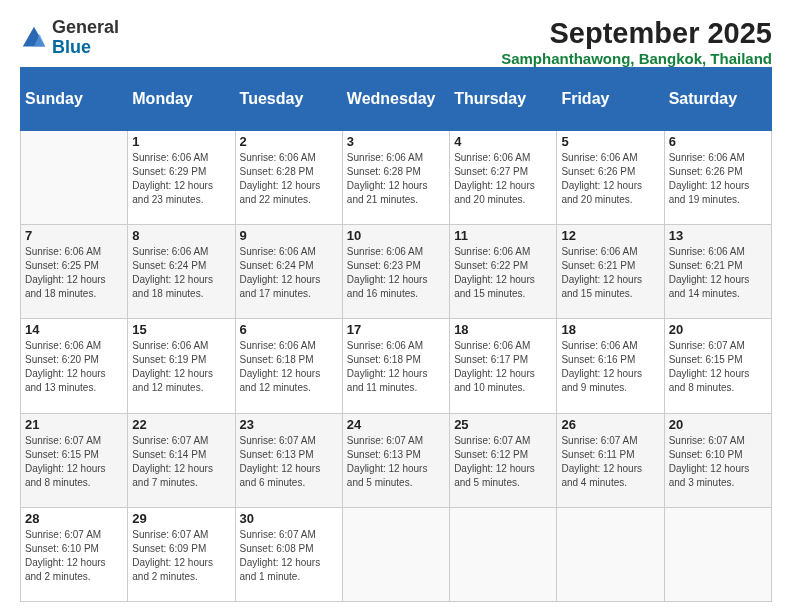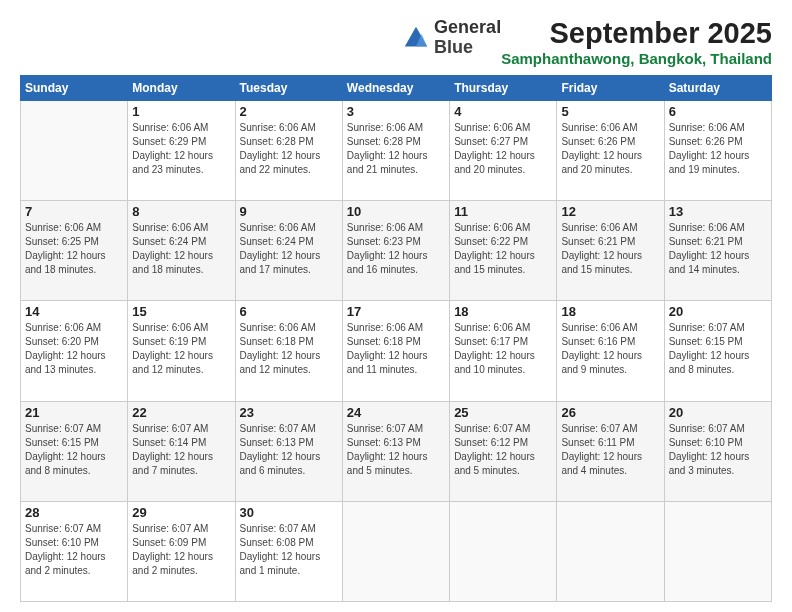--- a/index.html
+++ b/index.html
@@ -12,42 +12,41 @@
     }
     .page {
       width: 792px;
       height: 612px;
       padding: 18px 20px 10px 20px;
       display: flex;
       flex-direction: column;
     }
     .header {
       display: flex;
-      justify-content: flex-end;
+      justify-content: space-between;
       align-items: flex-start;
-      margin-bottom: 8px;
     }
     .logo {
       display: flex;
       align-items: center;
     }
     .logo-text {
       display: flex;
       flex-direction: column;
       line-height: 1.1;
     }
     .logo-general {
       font-size: 18px;
       font-weight: bold;
       color: #333;
     }
     .logo-blue {
       font-size: 18px;
       font-weight: bold;
-      color: #404040;
+      color: #0369a1;
     }
     .logo-icon {
       width: 28px;
       height: 28px;
       margin-right: 4px;
     }
     .title-block {
       text-align: right;
     }
     .month-title {
@@ -63,23 +62,23 @@
     }
     .calendar {
       width: 100%;
       border-collapse: collapse;
       flex: 1;
       table-layout: fixed;
     }
     .calendar th {
       background: #2a6ab5;
       color: #fff;
-      font-size: 12px;
-      font-weight: bold;
-      padding: 5px 4px;
+      font-size: 16px;
+      font-weight: bold;
+      padding: 22px 4px;
       text-align: left;
       border: 1px solid #2a6ab5;
     }
     .calendar td {
       border: 1px solid #ccc;
       vertical-align: top;
       padding: 3px 4px;
       font-size: 9.5px;
       color: #333;
       height: 90px;

